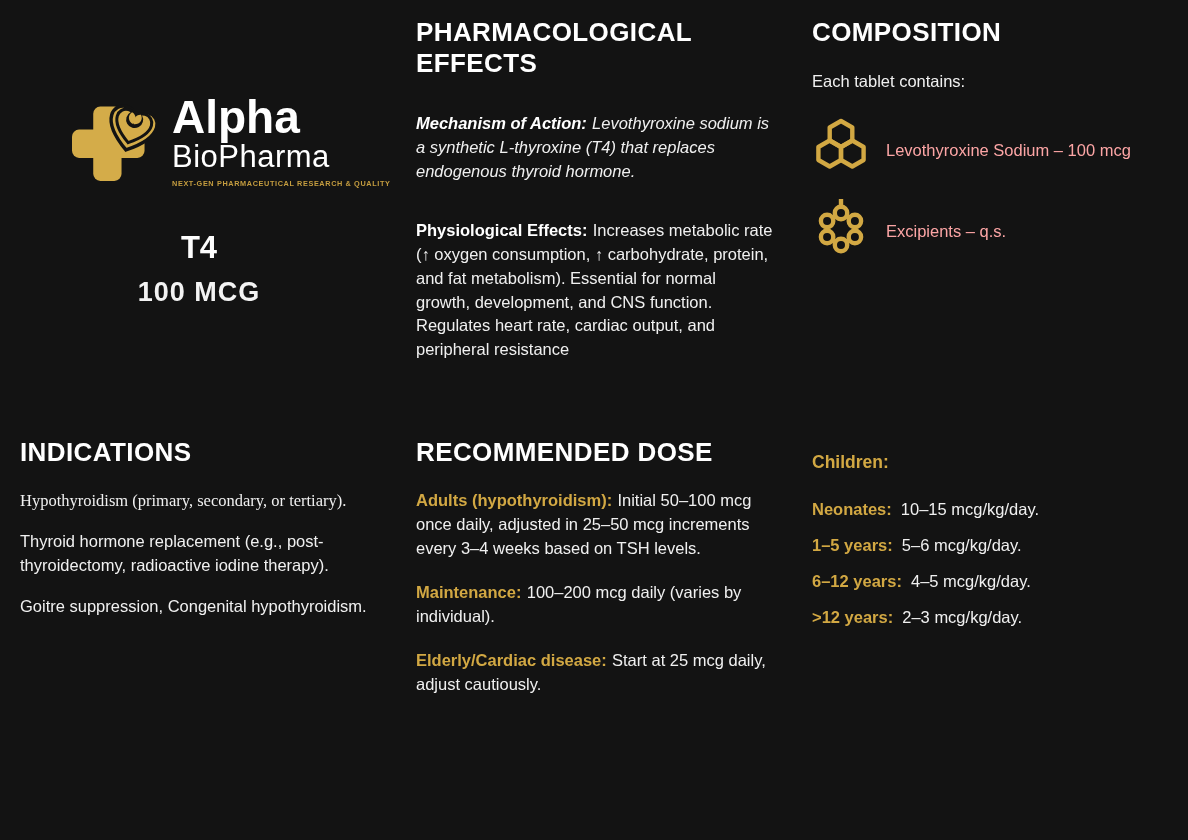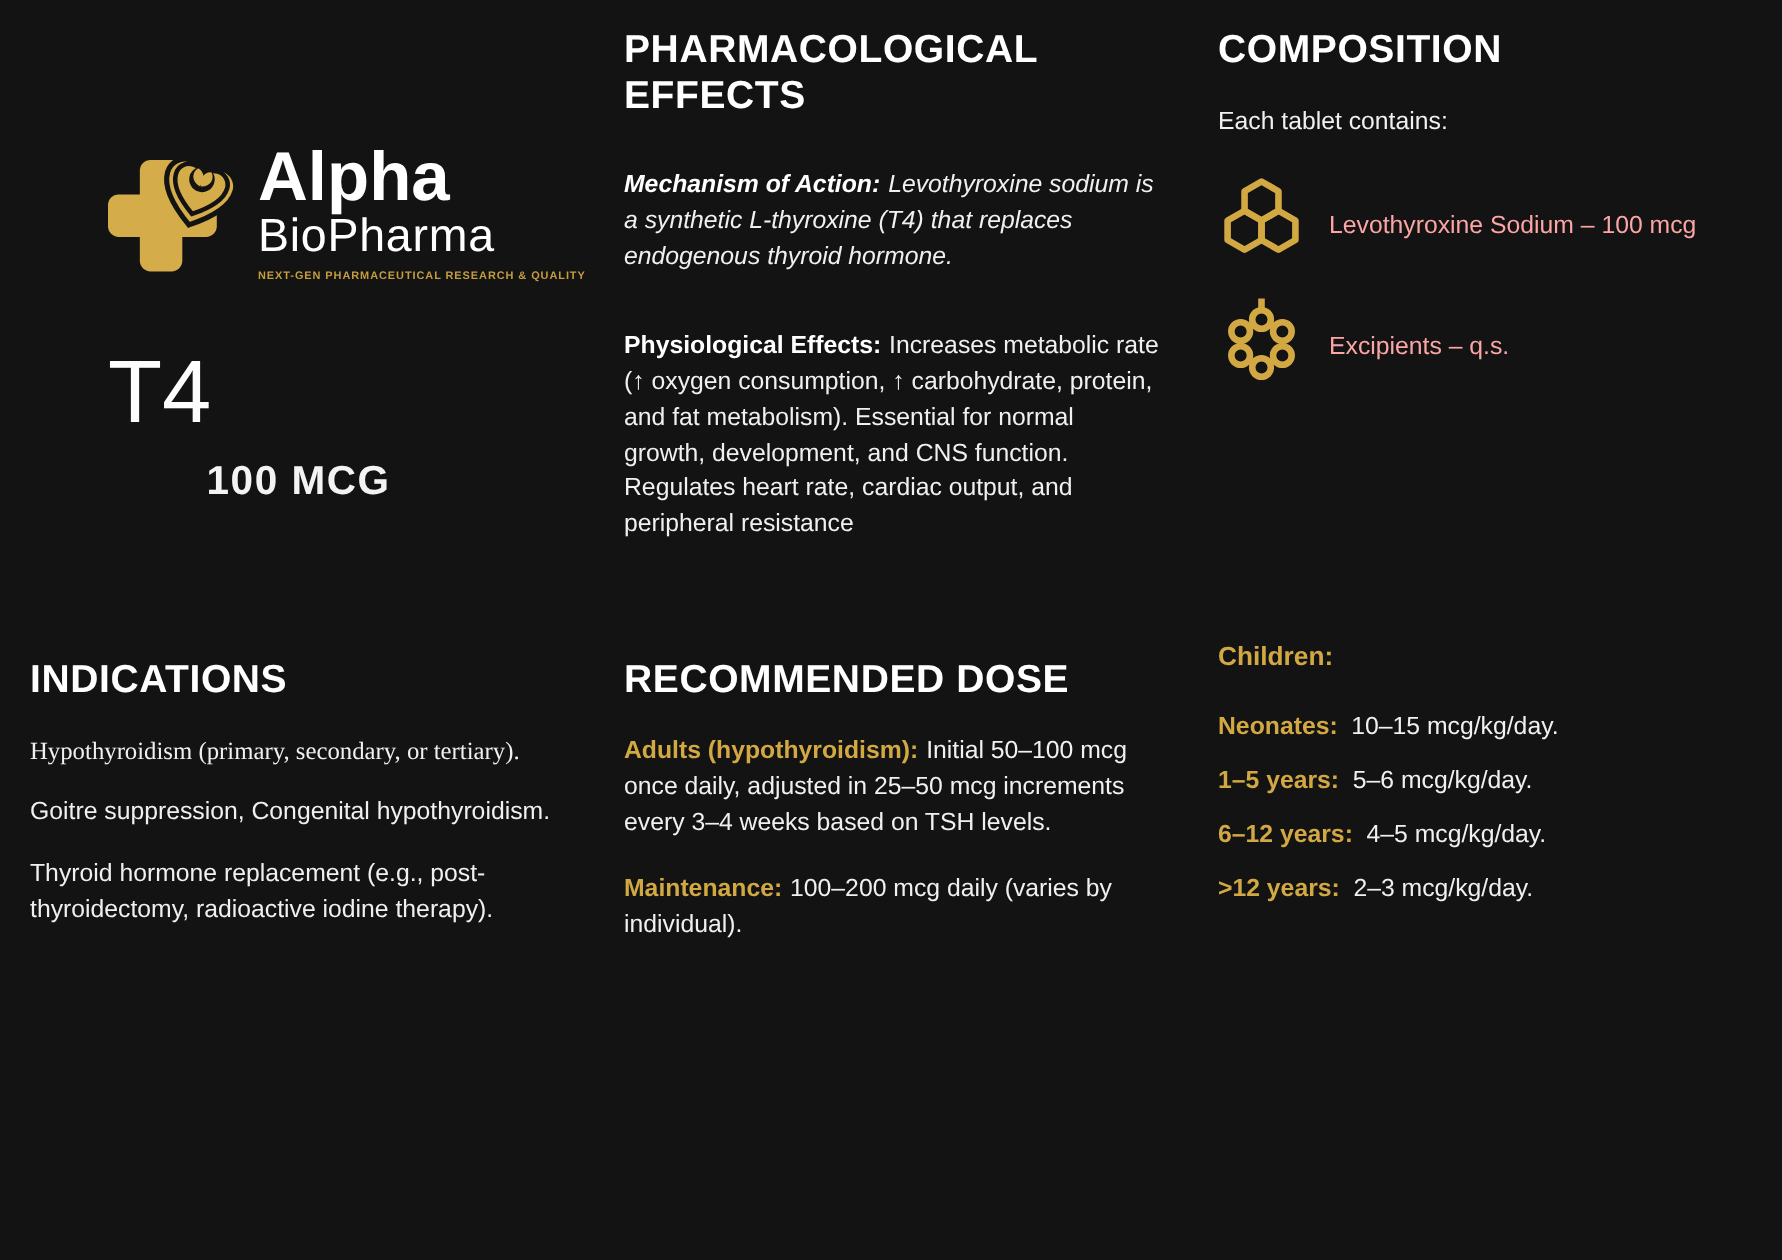--- a/index.html
+++ b/index.html
@@ -43,22 +43,22 @@
     font-size: 46px; font-weight: 800; line-height: 0.95; color: #ffffff;
   }
   .brand-bottom {
     font-size: 31px; font-weight: 400; line-height: 1.1; color: #ffffff; letter-spacing: 0.5px;
   }
   .brand-tagline {
     margin-top: 5px; font-size: 7.3px; font-weight: 700;
     letter-spacing: 0.62px; color: #c59d3f; white-space: nowrap;
   }
   .product-name {
-    margin-top: 44px; 
-    font-size: 59px; font-weight: 400; color: #fdfdfd; line-height: 1;
+    margin-top: 44px; text-align: center;
+    font-size: 31px; font-weight: 700; color: #fdfdfd; line-height: 1;
   }
   .product-strength {
     margin-top: 14px; text-align: center;
     font-size: 27px; font-weight: 700; letter-spacing: 1px; color: #f3f3f3;
   }
 
   
   .pharm { left: 416px; top: 17px; width: 358px; }
   .pharm .para-1 { margin-top: 33px; font-style: italic; }
   .pharm .para-2 { margin-top: 35px; }
@@ -75,21 +75,21 @@
   .indications { left: 20px; top: 437px; width: 348px; }
   .indications p { margin: 0 0 17px 0; }
   .indications p:first-of-type { margin-top: 21px; font-family: Liberation Serif, serif; }
 
   
   .dose { left: 416px; top: 437px; width: 358px; }
   .dose p { margin: 0 0 20px 0; }
   .dose p:first-of-type { margin-top: 21px; }
 
   
-  .children { left: 812px; top: 427px; width: 372px; }
+  .children { left: 812px; top: 452px; width: 372px; }
   .children-heading {
     margin: 0; font-size: 17.5px; font-weight: 700; color: #d2a843;
   }
   .children p { margin: 0 0 15.5px 0; font-size: 16.5px; line-height: 1.25; }
   .children p:first-of-type { margin-top: 26px; }
   .children .gold-label { margin-right: 0.55em; }
 </style>
 </head>
 <body>
 
@@ -156,28 +156,29 @@
           </g>
         </svg>
         <span class="comp-item-text">Excipients – q.s.</span>
       </div>
     </div>
   </section>
 
   <section class="indications">
     <h2 class="section-heading">INDICATIONS</h2>
     <p class="body-text">Hypothyroidism (primary, secondary, or tertiary).</p>
+    <p class="body-text">Thyroid hormone replacement (e.g., post-thyroidectomy, radioactive iodine therapy).</p>
     <p class="body-text">Goitre suppression, Congenital hypothyroidism.</p>
-    <p class="body-text">Thyroid hormone replacement (e.g., post-thyroidectomy, radioactive iodine therapy).</p>
   </section>
 
   <section class="dose">
     <h2 class="section-heading">RECOMMENDED DOSE</h2>
     <p class="body-text"><strong class="gold-label">Adults (hypothyroidism):</strong><span>Initial 50–100 mcg once daily, adjusted in 25–50 mcg increments every 3–4 weeks based on TSH levels.</span></p>
     <p class="body-text"><strong class="gold-label">Maintenance:</strong><span>100–200 mcg daily (varies by individual).</span></p>
+    <p class="body-text"><strong class="gold-label">Elderly/Cardiac disease:</strong><span>Start at 25 mcg daily, adjust cautiously.</span></p>
   </section>
 
   <section class="children">
     <h3 class="children-heading">Children:</h3>
     <p class="body-text"><strong class="gold-label">Neonates:</strong><span>10–15 mcg/kg/day.</span></p>
     <p class="body-text"><strong class="gold-label">1–5 years:</strong><span>5–6 mcg/kg/day.</span></p>
     <p class="body-text"><strong class="gold-label">6–12 years:</strong><span>4–5 mcg/kg/day.</span></p>
     <p class="body-text"><strong class="gold-label">&gt;12 years:</strong><span>2–3 mcg/kg/day.</span></p>
   </section>
 

